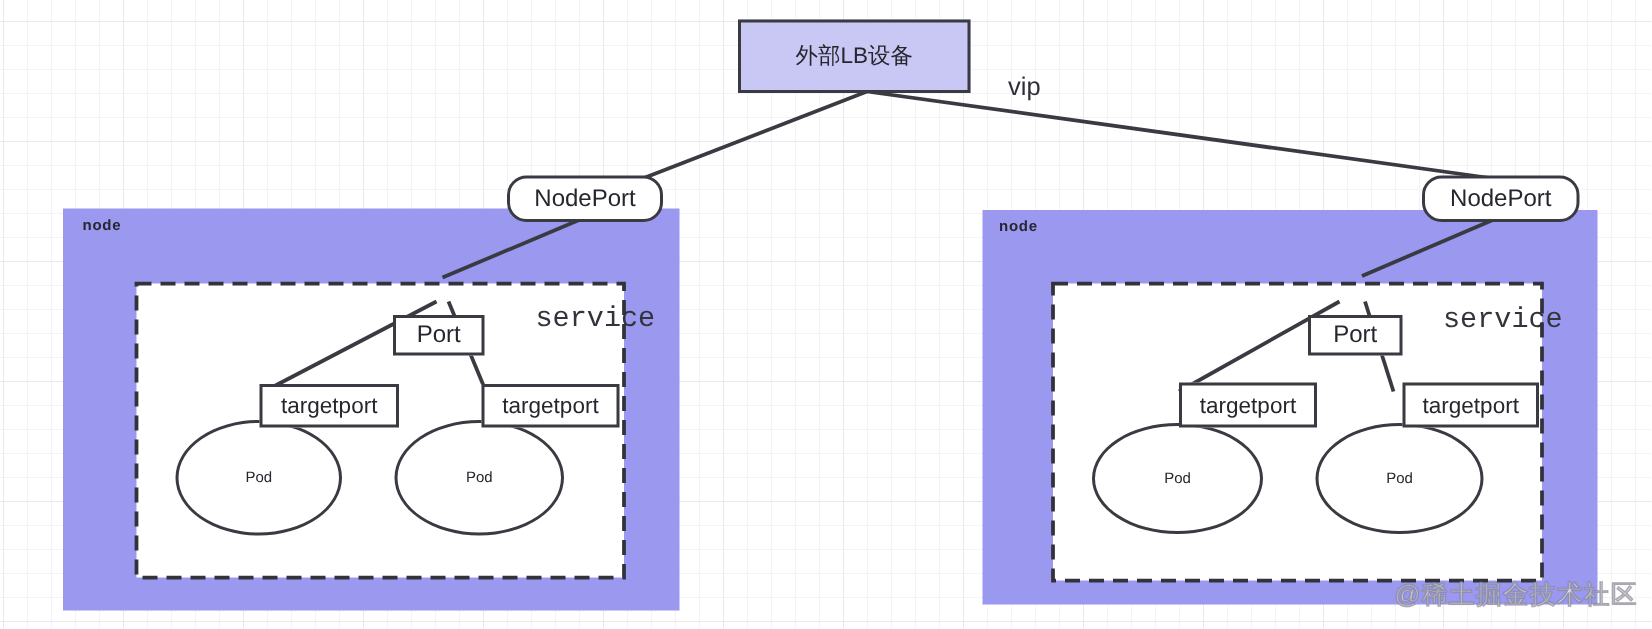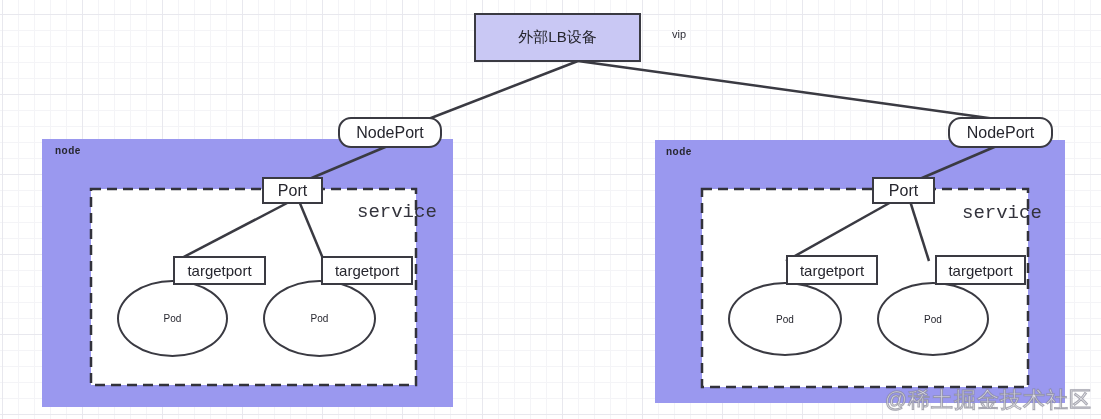--- a/index.html
+++ b/index.html
@@ -53,34 +53,35 @@
     display: flex;
     align-items: center;
     justify-content: center;
     box-sizing: border-box;
   }
   .lb-box {
     background: #c9c8f4;
     font-size: 15px;
   }
   .nodeport-box { font-size: 16px; border-radius: 13px; }
-  .port-box { font-size: 16px; }
+  .port-box { font-size: 16px; margin-top: 33px; }
   .targetport-box { font-size: 15px; margin-left: 48px; }
   .pod-ellipse {
     border-radius: 50%;
     font-size: 10px;
   }
   .vip-label {
     position: absolute;
-    font-size: 11px;
+    font-size: 17px;
     color: #2e2e38;
+    margin-top: 20px;
   }
   .watermark {
     position: absolute;
-    font-size: 22px;
+    font-size: 17px;
     color: rgba(255,255,255,0.72);
     -webkit-text-stroke: 1px rgba(130,130,145,0.65);
     text-shadow: 0 0 1px rgba(120,120,135,0.5);
     letter-spacing: 1px;
     white-space: nowrap;
   }
 </style>
 </head>
 <body>
 
@@ -102,21 +103,21 @@
     <line x1="999" y1="145" x2="908" y2="184" stroke="#3a3a42" stroke-width="2.5"></line>
     <line x1="291" y1="201" x2="176" y2="261" stroke="#3a3a42" stroke-width="2.5"></line>
     <line x1="299" y1="201" x2="324" y2="261" stroke="#3a3a42" stroke-width="2.5"></line>
     <line x1="893" y1="201" x2="786" y2="261" stroke="#3a3a42" stroke-width="2.5"></line>
     <line x1="910" y1="201" x2="929" y2="261" stroke="#3a3a42" stroke-width="2.5"></line>
   </svg>
 
   <span class="service-label" style="left:357px; top:201px;">service</span>
   <span class="service-label" style="left:962px; top:202px;">service</span>
 
-  <div class="shape lb-box" style="left:474px; top:13px; width:167px; height:49px;">外部LB设备</div>
+  <div class="shape lb-box" style="left:492px; top:13px; width:155px; height:49px;">外部LB设备</div>
   <span class="vip-label" style="left:672px; top:28px;">vip</span>
 
   <div class="shape nodeport-box" style="left:338px; top:117px; width:104px; height:31px;">NodePort</div>
   <div class="shape nodeport-box" style="left:948px; top:117px; width:105px; height:31px;">NodePort</div>
 
   <div class="shape port-box" style="left:262px; top:177px; width:61px; height:27px;">Port</div>
   <div class="shape port-box" style="left:872px; top:177px; width:63px; height:27px;">Port</div>
 
   <div class="shape pod-ellipse" style="left:117px; top:280px; width:111px; height:77px;">Pod</div>
   <div class="shape pod-ellipse" style="left:263px; top:280px; width:113px; height:77px;">Pod</div>

